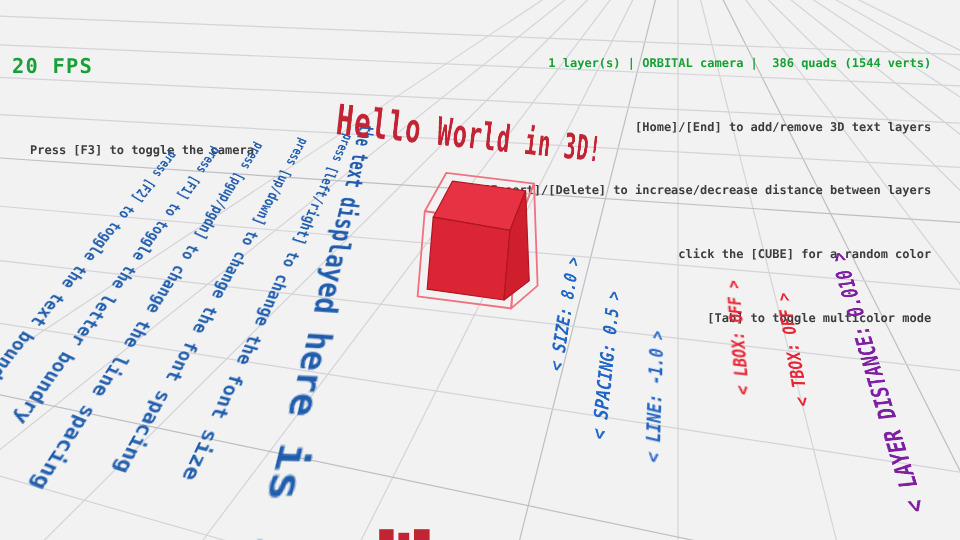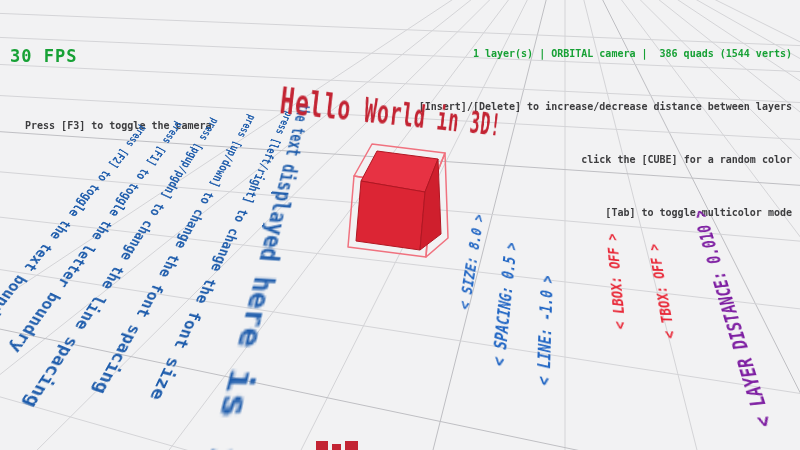--- a/index.html
+++ b/index.html
@@ -10,21 +10,21 @@
     font-family:"DejaVu Sans Mono", monospace;
   }
   svg.layer { position:absolute; left:0; top:0; pointer-events:none; }
 
   
   .hud { position:absolute; font-weight:bold; white-space:pre; }
   .hud-tl { left:10px; top:8px; }
   .fps { color:#17a135; font-size:17px; letter-spacing:1px; line-height:20px; }
   .hint { color:#3d3d3f; font-size:10px; line-height:16px; }
   .hint-gap { margin-top:14px;padding-left:15px; }
-  .hud-tr { right:8px; top:8px; text-align:right; }
+  .hud-tr { right:24px; top:8px; text-align:right; }
   .stats { color:#17a135; font-size:10px; line-height:15px; }
   .rhint { color:#3d3d3f; font-size:10px; line-height:15px; }
 
   
   .ft { position:absolute; transform-origin:0 0; white-space:nowrap; font-weight:bold; }
   .fp { display:inline-block; white-space:nowrap; transform-origin:0 50%; }
 
   .hello { left:282px; top:86px; font-size:26px; color:#c32433; letter-spacing:1px;
            transform:rotate(6.5deg); }
   .hello .fp { transform:perspective(520px) rotateY(24deg) scaleY(1.35); }
@@ -81,26 +81,27 @@
       <line x1="-10" y1="216" x2="810" y2="310" stroke="#d4d4d7" stroke-width="1"></line>
       <line x1="-10" y1="171" x2="810" y2="242" stroke="#d4d4d7" stroke-width="1"></line>
       <line x1="-10" y1="131" x2="810" y2="186" stroke="#bfbfc3" stroke-width="1"></line>
       <line x1="-10" y1="95" x2="810" y2="140" stroke="#d4d4d7" stroke-width="1"></line>
       <line x1="-10" y1="64" x2="810" y2="103" stroke="#d4d4d7" stroke-width="1"></line>
       <line x1="-10" y1="37" x2="810" y2="72" stroke="#d4d4d7" stroke-width="1"></line>
       <line x1="-10" y1="13" x2="810" y2="46" stroke="#d4d4d7" stroke-width="1"></line>
     </svg>
 
   <div class="hud hud-tl">
-    <div class="fps">30 FPS</div>
+    <div class="fps">20 FPS</div>
     <div class="hint hint-gap">Press [F3] to toggle the camera</div>
   </div>
 
   <div class="hud hud-tr">
     <div class="stats">1 layer(s) | ORBITAL camera |  386 quads (1544 verts)</div>
+    <div class="rhint">[Home]/[End] to add/remove 3D text layers</div>
     <div class="rhint">[Insert]/[Delete] to increase/decrease distance between layers</div>
     <div class="rhint">click the [CUBE] for a random color</div>
     <div class="rhint">[Tab] to toggle multicolor mode</div>
   </div>
 
   <div class="ft instr i1">
     <span class="fp">press [F2] to toggle the text boundry</span></div>
   <div class="ft instr i2">
     <span class="fp">press [F1] to toggle the letter boundry</span></div>
   <div class="ft instr i3">

